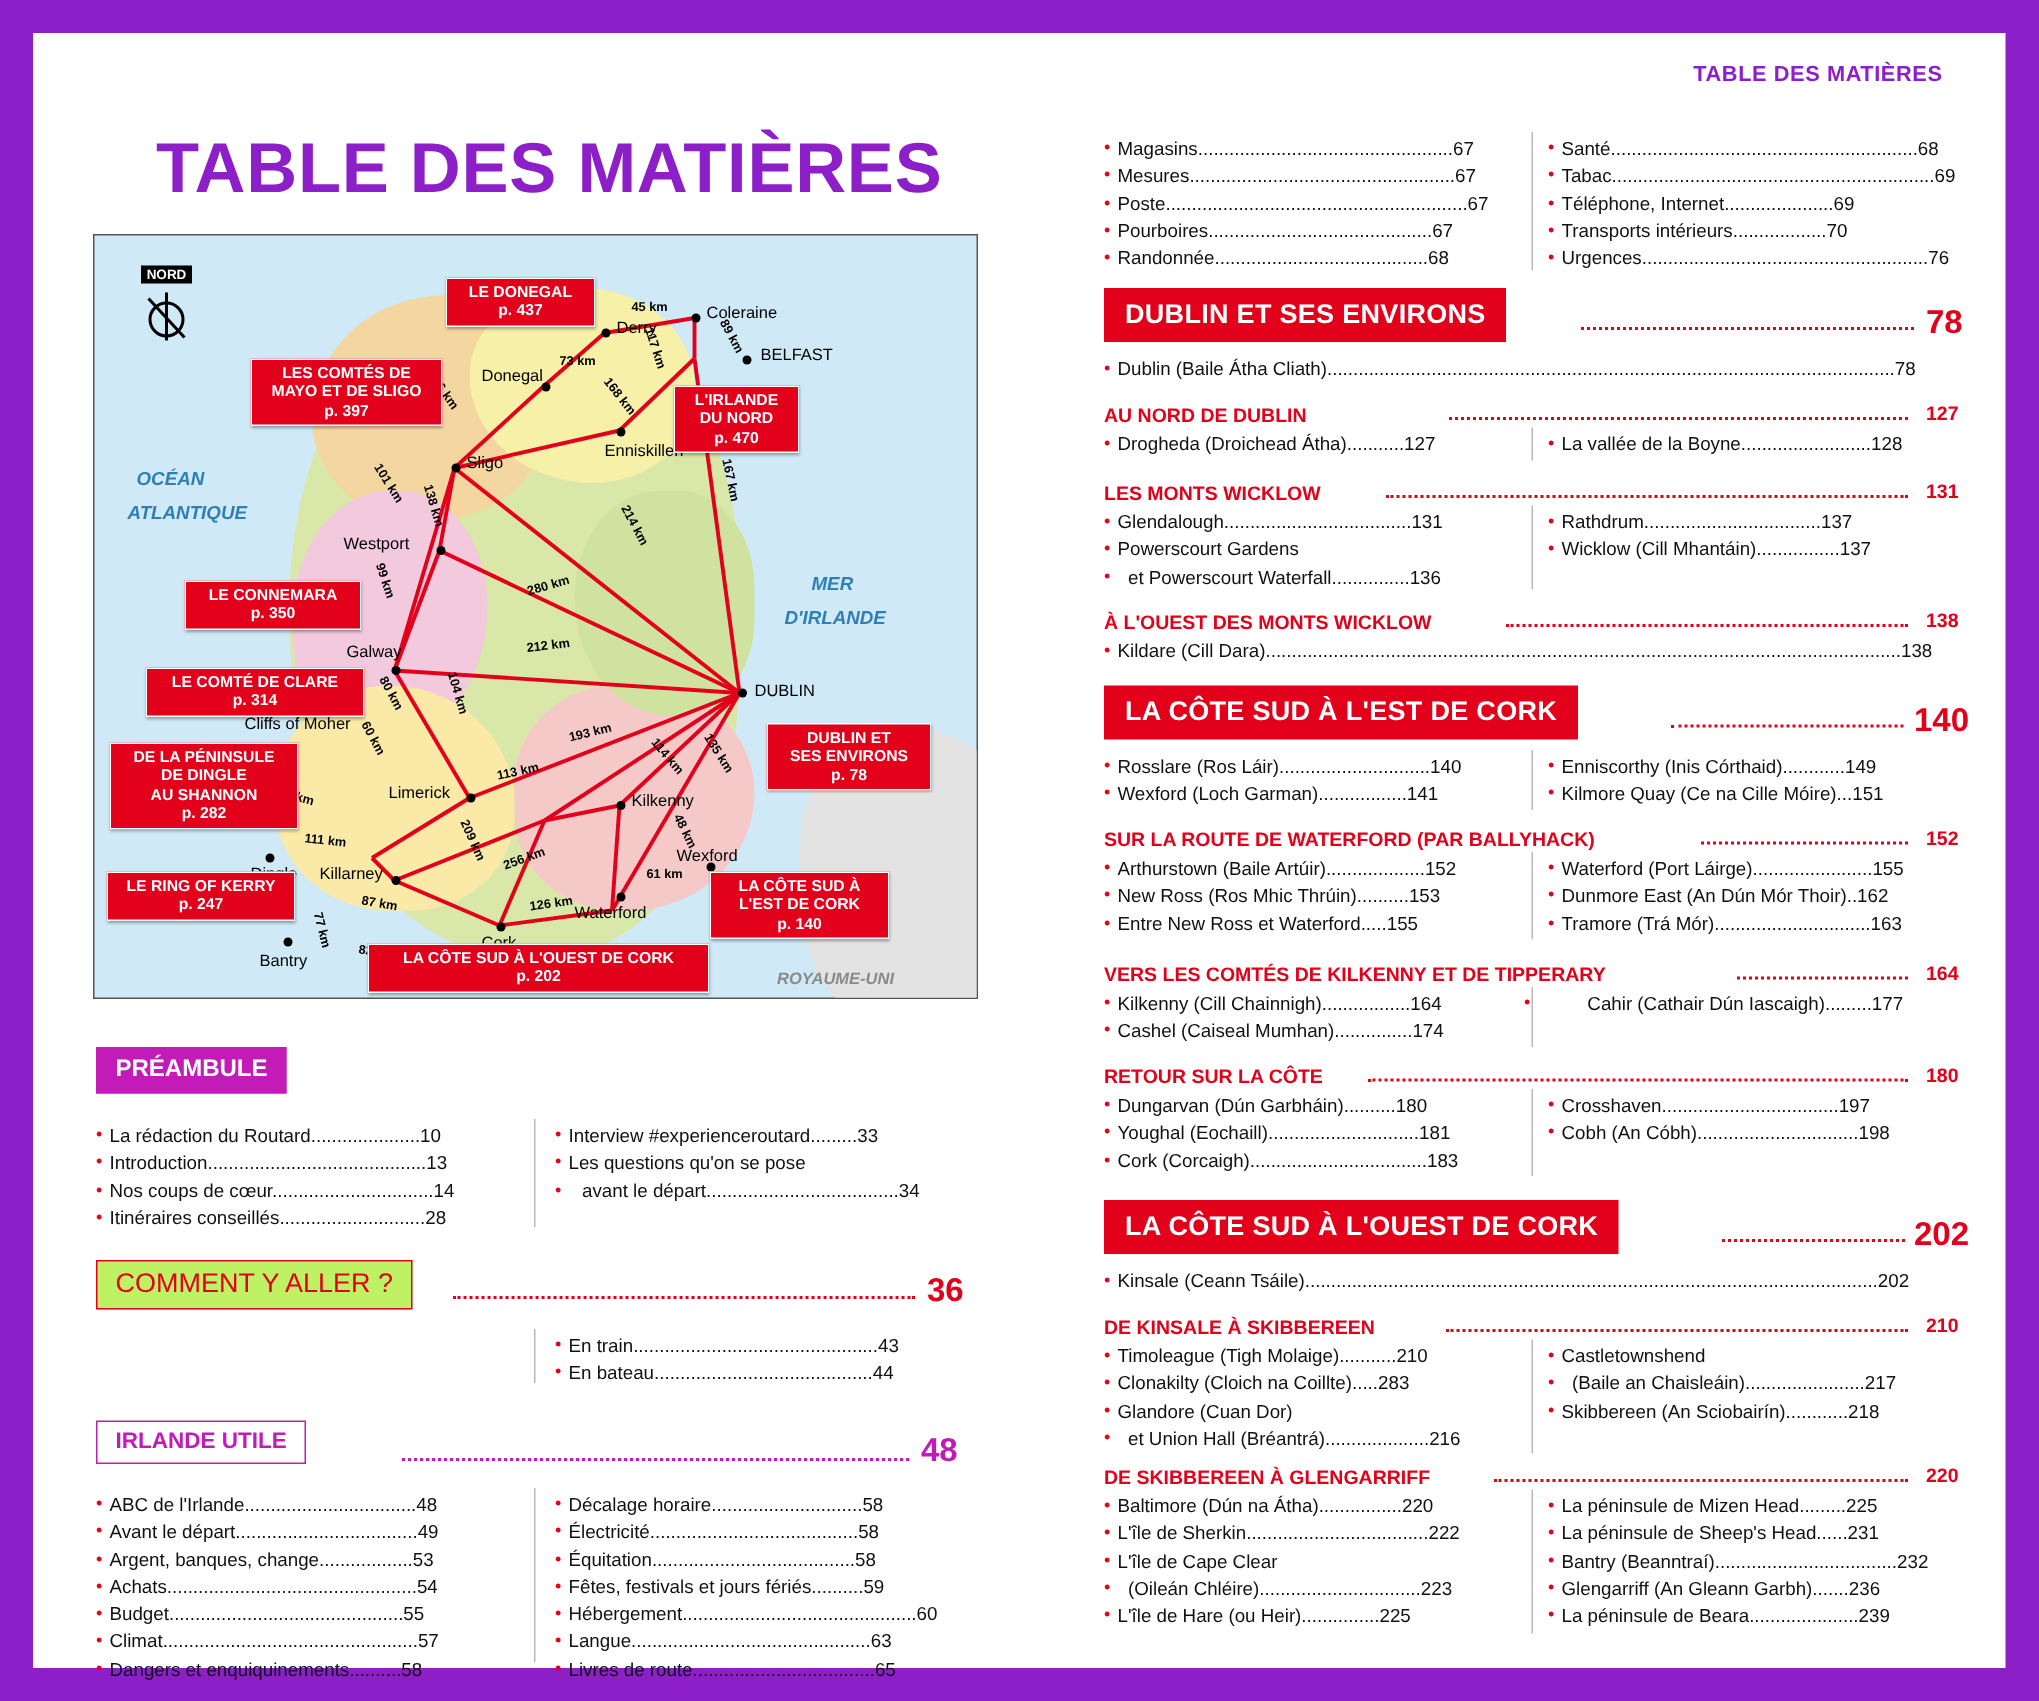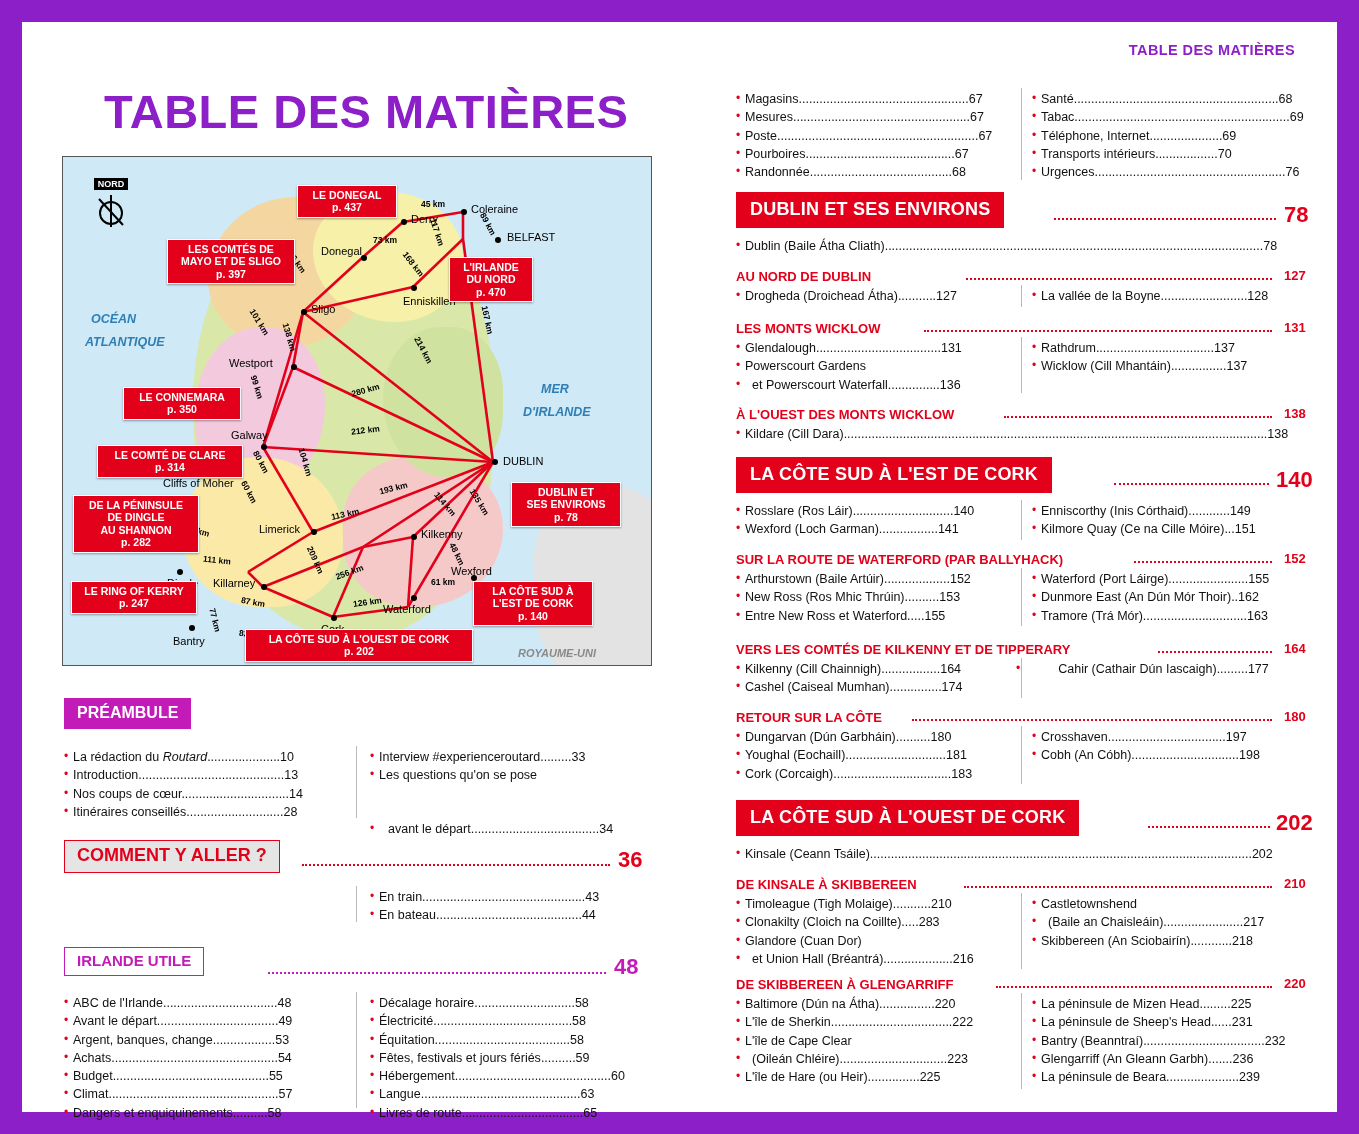--- a/index.html
+++ b/index.html
@@ -59,36 +59,36 @@
   .compass { position:absolute; left:22px; top:16px; width:52px; height:54px; text-align:center; }
   .compass .nb { font-size:9px; font-weight:bold; color:#fff; background:#000; padding:1px 4px; display:inline-block; }
   
   .sec-purple {
     position:absolute; background:#c21bb8; color:#ffffff;
     font-weight:bold; font-size:16px; padding:5px 12px 6px 12px;
     border:1px solid #c21bb8;
   }
   .sec-red-box {
     position:absolute; border:1.6px solid #e2001a; color:#e2001a;
-    font-weight:bold; font-size:18px; padding:4px 12px 6px 12px; background:#e5e5e5;
+    font-weight:normal; font-size:18px; padding:4px 12px 6px 12px; background:#bef264;
   }
   .sec-purple-box {
     position:absolute; border:1.6px solid #c21bb8; color:#c21bb8;
     font-weight:bold; font-size:15px; padding:4px 12px 6px 12px; background:#fff;
   }
   .dotline { position:absolute; border-bottom:2px dotted #e2001a; }
   .dotline-p { position:absolute; border-bottom:2px dotted #c21bb8; }
   .bignum { position:absolute; font-weight:bold; font-size:22px; }
   .num-red { color:#e2001a; }
   .num-purple { color:#c21bb8; }
   .entries { position:absolute; font-size:12.5px; color:#111; }
   .entry { position:relative; padding-left:9px; line-height:1.46; white-space:nowrap; overflow:hidden; }
   .entry:before { content:"•"; position:absolute; left:0; color:#e2001a; font-size:12px; }
   .col-div { position:absolute; width:1px; background:#b9b9b9; }
-  .ital { font-style:italic; }
+  .ital { }
   
   .right { position:absolute; left:692px; top:0; width:623px; height:1090px; }
   .r-entries { position:absolute; font-size:12.5px; color:#111; }
   .rsec-red-fill {
     position:absolute; background:#e2001a; color:#fff; font-weight:bold;
     font-size:18px; padding:7px 14px 8px 14px; letter-spacing:0.2px;
   }
   .rsub { position:absolute; color:#e2001a; font-weight:bold; font-size:13px; }
   .rnum { position:absolute; font-weight:bold; color:#e2001a; }
   .vdiv { position:absolute; width:1px; background:#b9b9b9; }
@@ -296,21 +296,21 @@
       </div>
     </div>
     <div class="col-div" style="left:334px;top:724px;height:72px;"></div>
     <div class="entries" style="left:348px;top:726px;width:282px;">
       <div class="entry">
         <span>Interview #experienceroutard</span><span>.........</span><span>33</span>
       </div>
       <div class="entry">
         <span>Les questions qu'on se pose</span>
       </div>
-      <div class="entry" style="padding-left:18px;margin-top:35px;">
+      <div class="entry" style="padding-left:18px;">
         <span>avant le départ</span><span>.....................................</span><span>34</span>
       </div>
     </div>
 
     <div class="sec-red-box" style="left:42px;top:818px;">COMMENT Y ALLER ?</div>
     <div class="dotline" style="left:280px;top:842px;width:308px;"></div>
     <div class="bignum num-red" style="left:596px;top:825px;">36</div>
 
     <div class="col-div" style="left:334px;top:864px;height:36px;"></div>
     <div class="entries" style="left:348px;top:866px;width:282px;">

